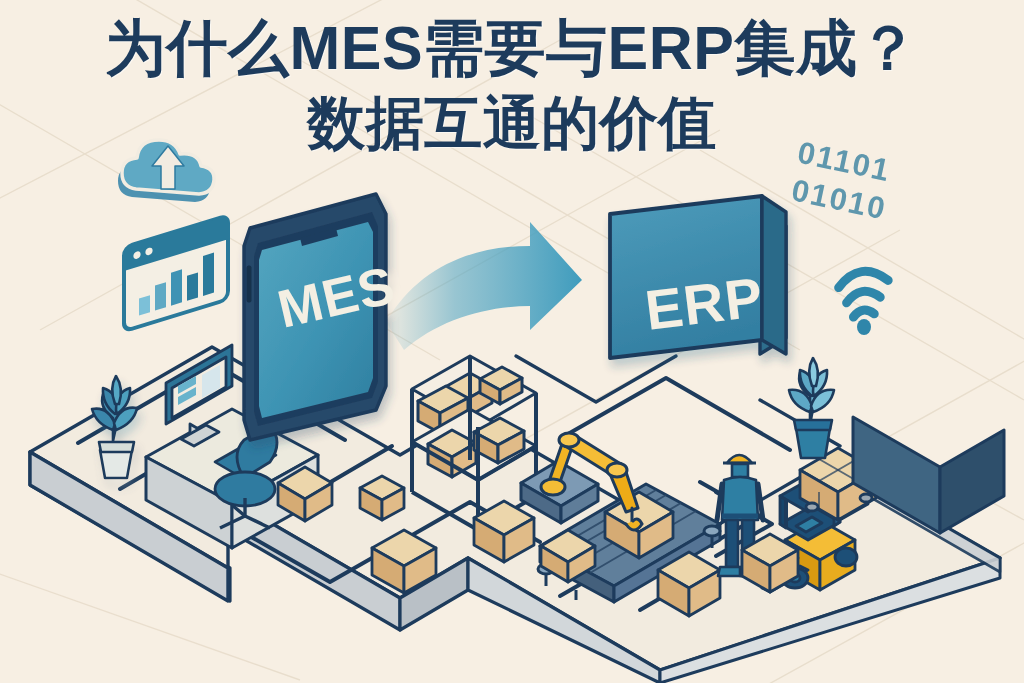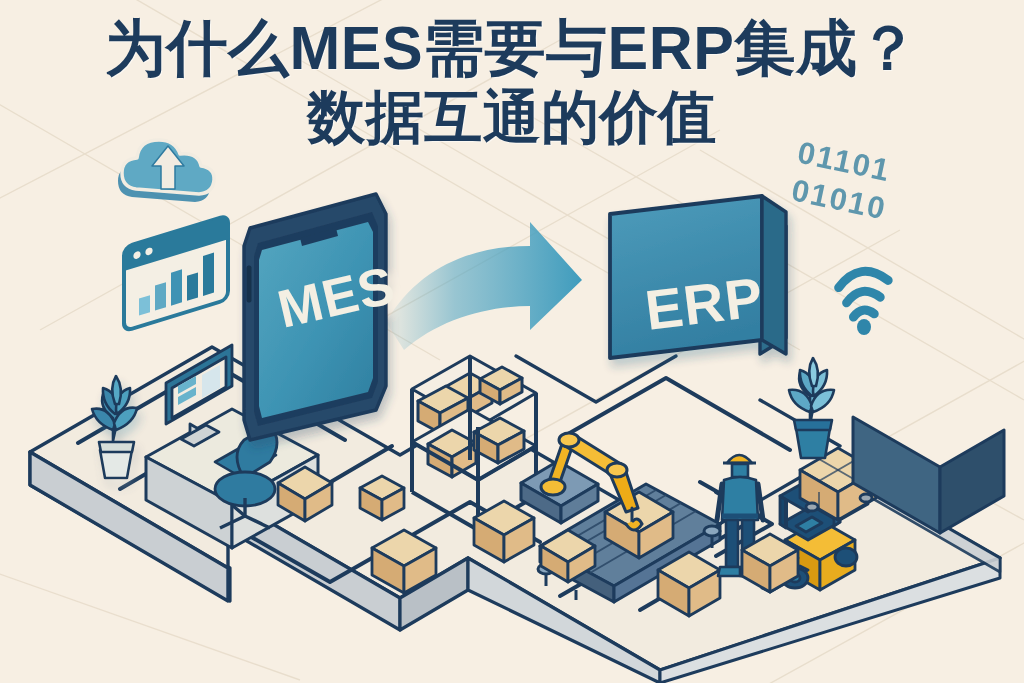--- a/index.html
+++ b/index.html
@@ -26,21 +26,21 @@
     pointer-events: none;
   }
   .title-line {
     color: #1d3b5c;
     font-weight: bold;
     letter-spacing: 0.5px;
     line-height: 1.0;
     text-shadow: 1px 1px 0 rgba(255,255,255,0.55);
   }
   .title-line-1 { font-size: 61px; }
-  .title-line-2 { font-size: 58px; margin-top: 9px; }
+  .title-line-2 { font-size: 58px; margin-top: 15px; }
 
   .binary {
     position: absolute;
     color: #5f97ad;
     font-weight: bold;
     font-size: 31px;
     letter-spacing: 2px;
     transform: rotate(12deg);
     line-height: 1.18;
   }

